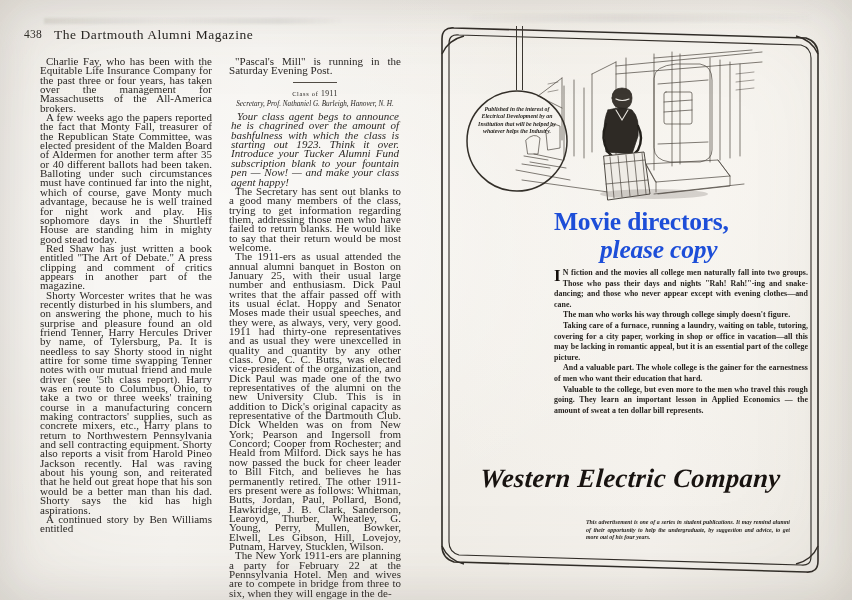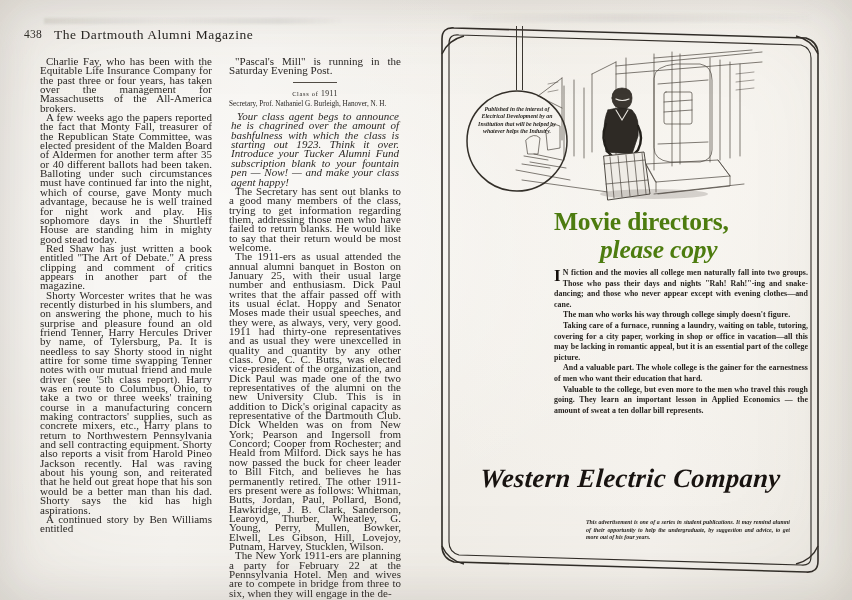--- a/index.html
+++ b/index.html
@@ -74,21 +74,22 @@
   }
   .class-head{
     text-align:center;
     font-size:7.6px;
     letter-spacing:.5px;
     margin:0 0 2px 0;
     color:#26231f;
   }
   .class-head .sc{font-size:6.4px;letter-spacing:.7px;}
   .secretary{
-    text-align:left;
+    text-align:center;
+    font-style:italic;
     font-size:7.2px;
     line-height:9.4px;
     margin:0 0 3px 0;
     color:#2a2724;
   }
   .agent-note{
     font-style:italic;
     font-size:7.15px;
     line-height:9.5px;
     text-align:justify;
@@ -118,21 +119,21 @@
     left:46px;top:4px;
     width:262px;height:160px;
   }
 
   .ad-headline{
     position:absolute;
     left:96px;top:168px;right:4px;
     font-size:25.5px;
     line-height:28px;
     font-weight:700;
-    color:#4d7c0f;
+    color:#1d4ed8;
     letter-spacing:-0.2px;
   }
   .ad-headline .l2{display:block;padding-left:46px;font-style:italic;}
 
   .ad-body{
     position:absolute;
     left:96px;top:228px;right:6px;
     width:254px;
   }
   .ad-body p{

